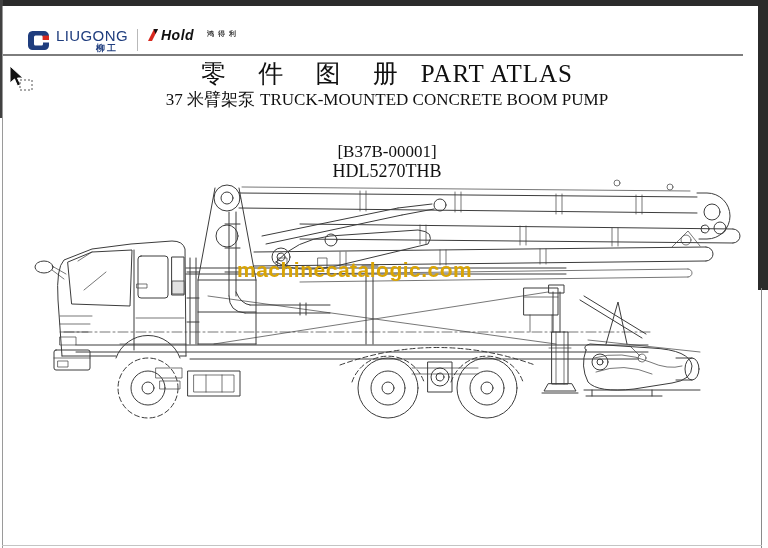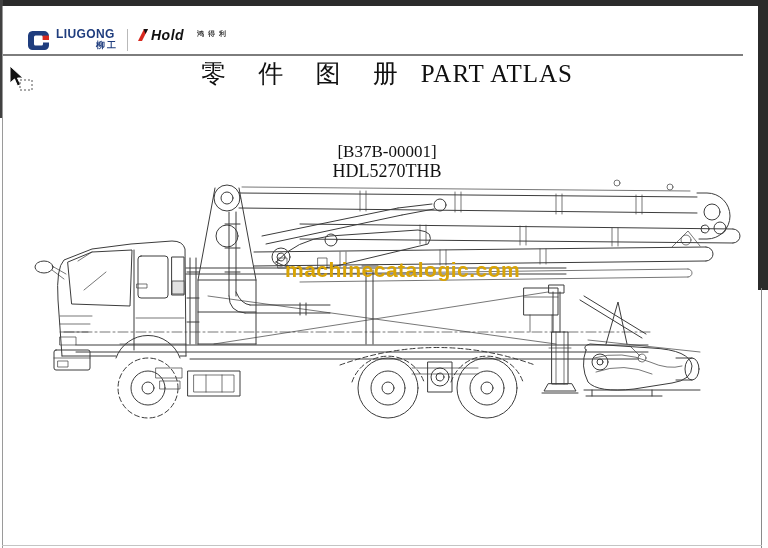--- a/index.html
+++ b/index.html
@@ -10,21 +10,21 @@
   .chrome-right{position:absolute;left:758px;top:0;width:10px;height:290px;background:#2b2b2b;}
   .chrome-left{position:absolute;left:0;top:0;width:3px;height:118px;background:#414141;}
   .page-edge-left{position:absolute;left:2px;top:6px;width:1px;height:542px;background:#9a9a9a;}
   .page-edge-right{position:absolute;left:761px;top:288px;width:1px;height:260px;background:#8a8a8a;}
   .page-edge-bottom{position:absolute;left:2px;top:545px;width:760px;height:1px;background:#c4c4c4;}
   
   .brand{position:absolute;left:28px;top:28px;height:26px;display:flex;align-items:flex-start;
          font-family:"Liberation Sans","DejaVu Sans",sans-serif;}
   .lg-mark{width:24px;height:24px;margin-right:4px;}
   .lg-text{display:flex;flex-direction:column;line-height:1;}
-  .lg-latin{font-size:12px;font-weight:700;color:#1f3d7e;letter-spacing:.4px;}
+  .lg-latin{font-size:15px;font-weight:400;color:#1f3d7e;letter-spacing:.4px;}
   .lg-cn{font-size:9px;font-weight:700;color:#1f3d7e;margin-top:1px;letter-spacing:2px;padding-left:40px;}
   .brand-sep{width:1px;height:22px;background:#b9b9b9;margin:1px 9px 0 9px;}
   .hold{display:flex;flex-direction:row;line-height:1;}
   .hold-row{display:flex;align-items:center;}
   .hold-mark{width:12px;height:13px;margin-right:2px;}
   .hold-latin{font-size:14px;font-weight:800;font-style:italic;color:#111;letter-spacing:.5px;}
   .hold-cn{font-size:7px;color:#3a3a3a;letter-spacing:4px;margin-top:2px;margin-left:13px;font-weight:700;}
   .header-rule{position:absolute;left:3px;top:54px;width:740px;height:2px;background:#7d7d7d;}
   
   .tline{position:absolute;left:8px;width:758px;text-align:center;color:#101010;white-space:nowrap;}
@@ -79,24 +79,27 @@
         <span class="hold-latin">Hold</span>
       </div>
       <span class="hold-cn">鸿得利</span>
     </div>
   </div>
   <div class="header-rule"></div>
 
   <div class="tline t1">
     <span class="zh">零 件 图 册</span><span class="en">PART ATLAS</span>
   </div>
+  <div class="tline t2">
+    <span class="zh">37 米臂架泵</span><span class="en">TRUCK-MOUNTED CONCRETE BOOM PUMP</span>
+  </div>
   <div class="tline t3">HDL5270THB</div>
   <div class="tline t4">[B37B-00001]</div>
 
-  <div class="watermark" style="color: rgb(217, 164, 4); margin-left: 48px;">machinecatalogic.com</div>
+  <div class="watermark" style="color: rgb(217, 164, 4);">machinecatalogic.com</div>
 
   <svg class="truck-svg" width="768" height="548" viewBox="0 0 768 548" aria-label="boom pump drawing">
 
     <g>
       <path class="ln thin" d="M242,187 L690,191"></path>
       <path class="ln" d="M239,193 L697,197 M239,208 L697,213"></path>
       <path class="ln" d="M697,193 H707 A23,23 0 0 1 730,216 A23,23 0 0 1 707,239 H699"></path>
       <circle class="ln" cx="712" cy="212" r="8"></circle>
         <circle class="ln" cx="720" cy="228" r="6"></circle>
         <circle class="ln" cx="705" cy="229" r="4"></circle>

